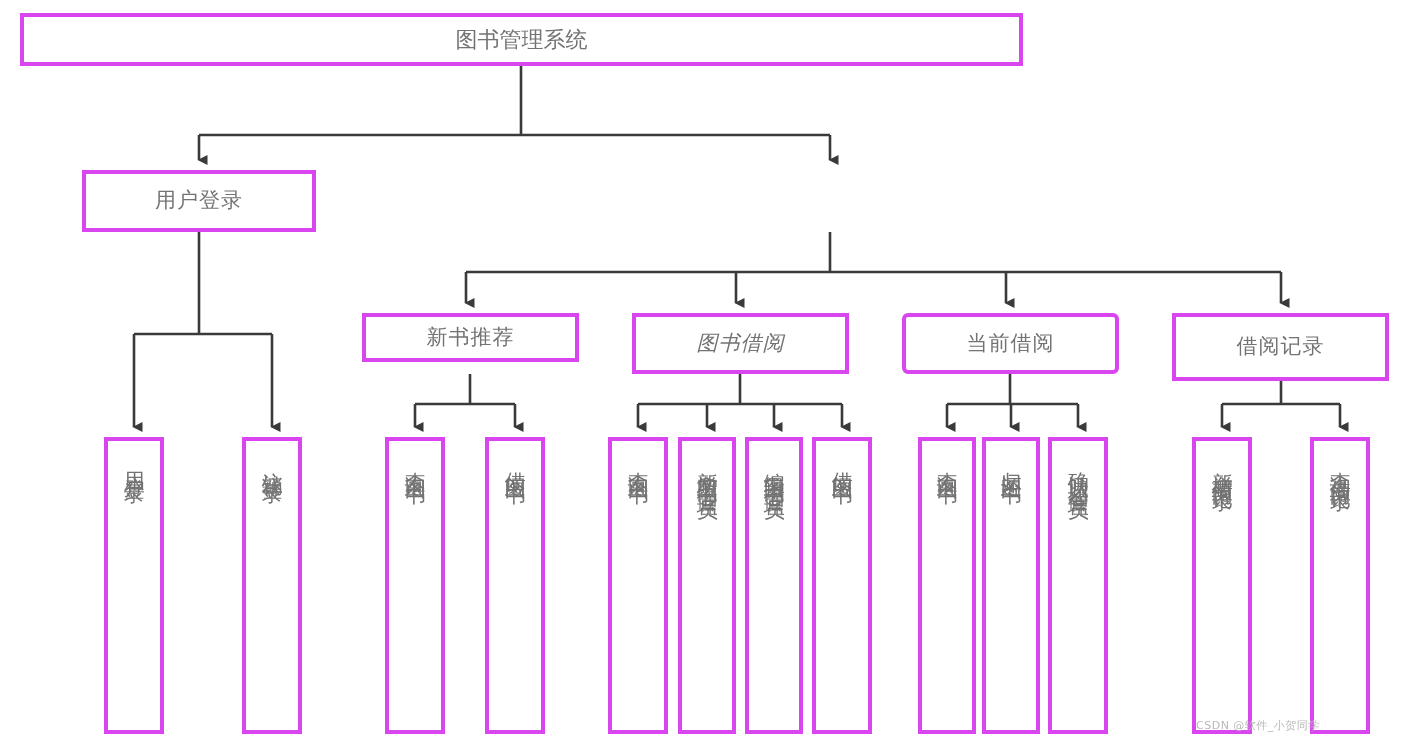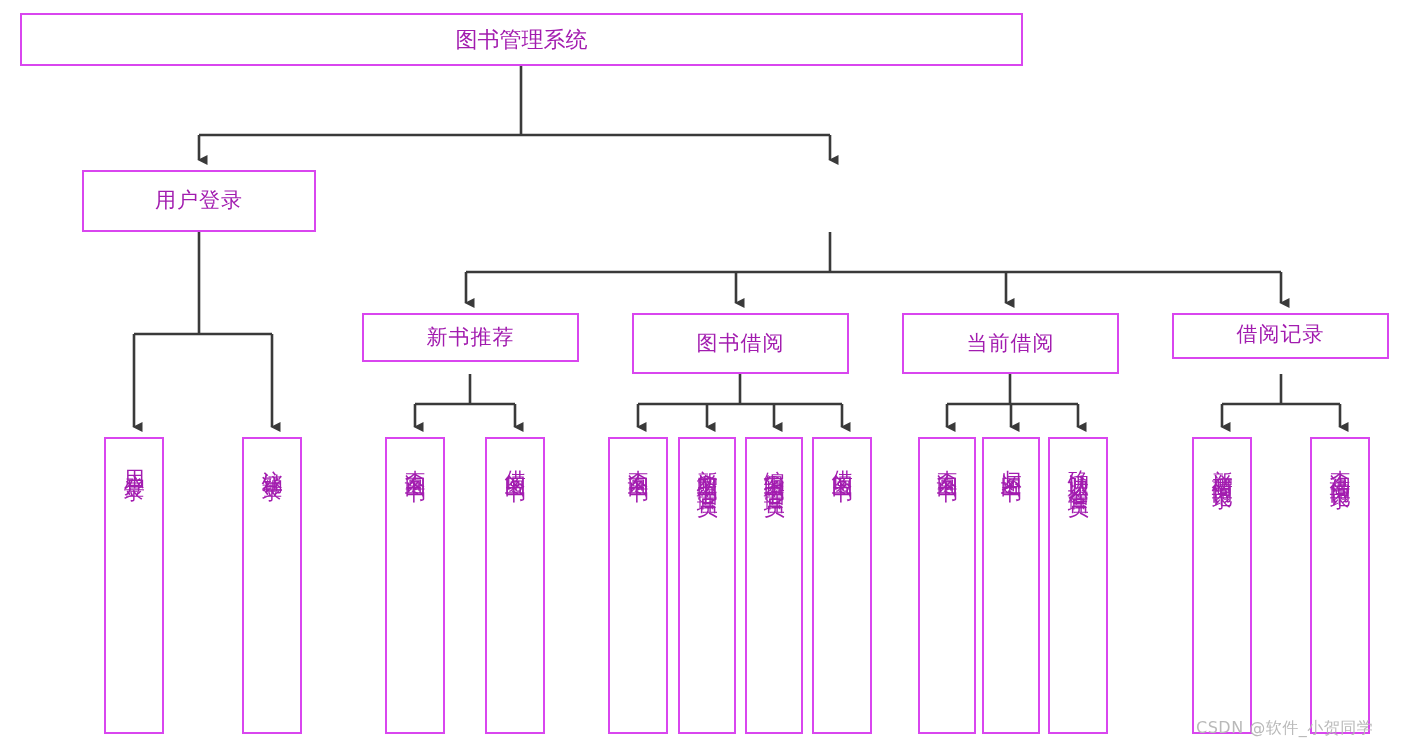--- a/index.html
+++ b/index.html
@@ -14,25 +14,25 @@
     position: relative;
     width: 1405px;
     height: 747px;
     background: #ffffff;
     overflow: hidden;
   }
   .node {
     position: absolute;
     box-sizing: border-box;
     background: #ffffff;
-    border: 2px solid #d946ef;
+    border: 4px solid #d946ef;
     display: flex;
     align-items: center;
     justify-content: center;
-    color: #a21caf;
+    color: #737373;
   }
   .node.h {
     font-size: 21px;
     letter-spacing: 1px;
     line-height: 1.2;
   }
   .node.root {
     font-size: 22px;
   }
   .node.leaf {
@@ -52,21 +52,21 @@
   #edges {
     position: absolute;
     left: 0;
     top: 0;
     width: 1405px;
     height: 747px;
     pointer-events: none;
   }
   .watermark {
     position: absolute;
-    font-size: 16px;
+    font-size: 11px;
     color: #b9b9b9;
     white-space: nowrap;
     letter-spacing: 0.5px;
     text-align: center;
   }
 </style>
 </head>
 <body>
 
 <div id="canvas">
@@ -119,23 +119,23 @@
       <path d="M1222,404 L1222,427" marker-end="url(#arrow)"></path>
       <path d="M1340,404 L1340,427" marker-end="url(#arrow)"></path>
     </g>
   </svg>
 
   <div class="node root" style="left: 20px; top: 13px; width: 1003px; height: 53px;">图书管理系统</div>
 
   <div class="node h" style="left: 82px; top: 170px; width: 234px; height: 62px;">用户登录</div>
 
   <div class="node h" style="left: 362px; top: 313px; width: 217px; height: 49px;">新书推荐</div>
-  <div class="node h" style="left: 632px; top: 313px; width: 217px; height: 61px;">图书借阅</div>
-  <div class="node h" style="left: 902px; top: 313px; width: 217px; height: 61px;">当前借阅</div>
-  <div class="node h" style="left: 1172px; top: 313px; width: 217px; height: 46px; font-family: Liberation Mono, monospace;">借阅记录</div>
+  <div class="node h" style="left: 632px; top: 313px; width: 217px; height: 61px; font-style: italic;">图书借阅</div>
+  <div class="node h" style="left: 902px; top: 313px; width: 217px; height: 61px; border-radius: 6px;">当前借阅</div>
+  <div class="node h" style="left: 1172px; top: 313px; width: 217px; height: 68px;">借阅记录</div>
 
   <div class="node leaf" style="left: 104px; top: 437px; width: 60px; height: 297px;">
     <span class="vtext">用户登录</span>
   </div>
   <div class="node leaf" style="left: 242px; top: 437px; width: 60px; height: 297px;">
     <span class="vtext">注销登录</span>
   </div>
   <div class="node leaf" style="left: 385px; top: 437px; width: 60px; height: 297px;">
     <span class="vtext">查询图书</span>
   </div>

